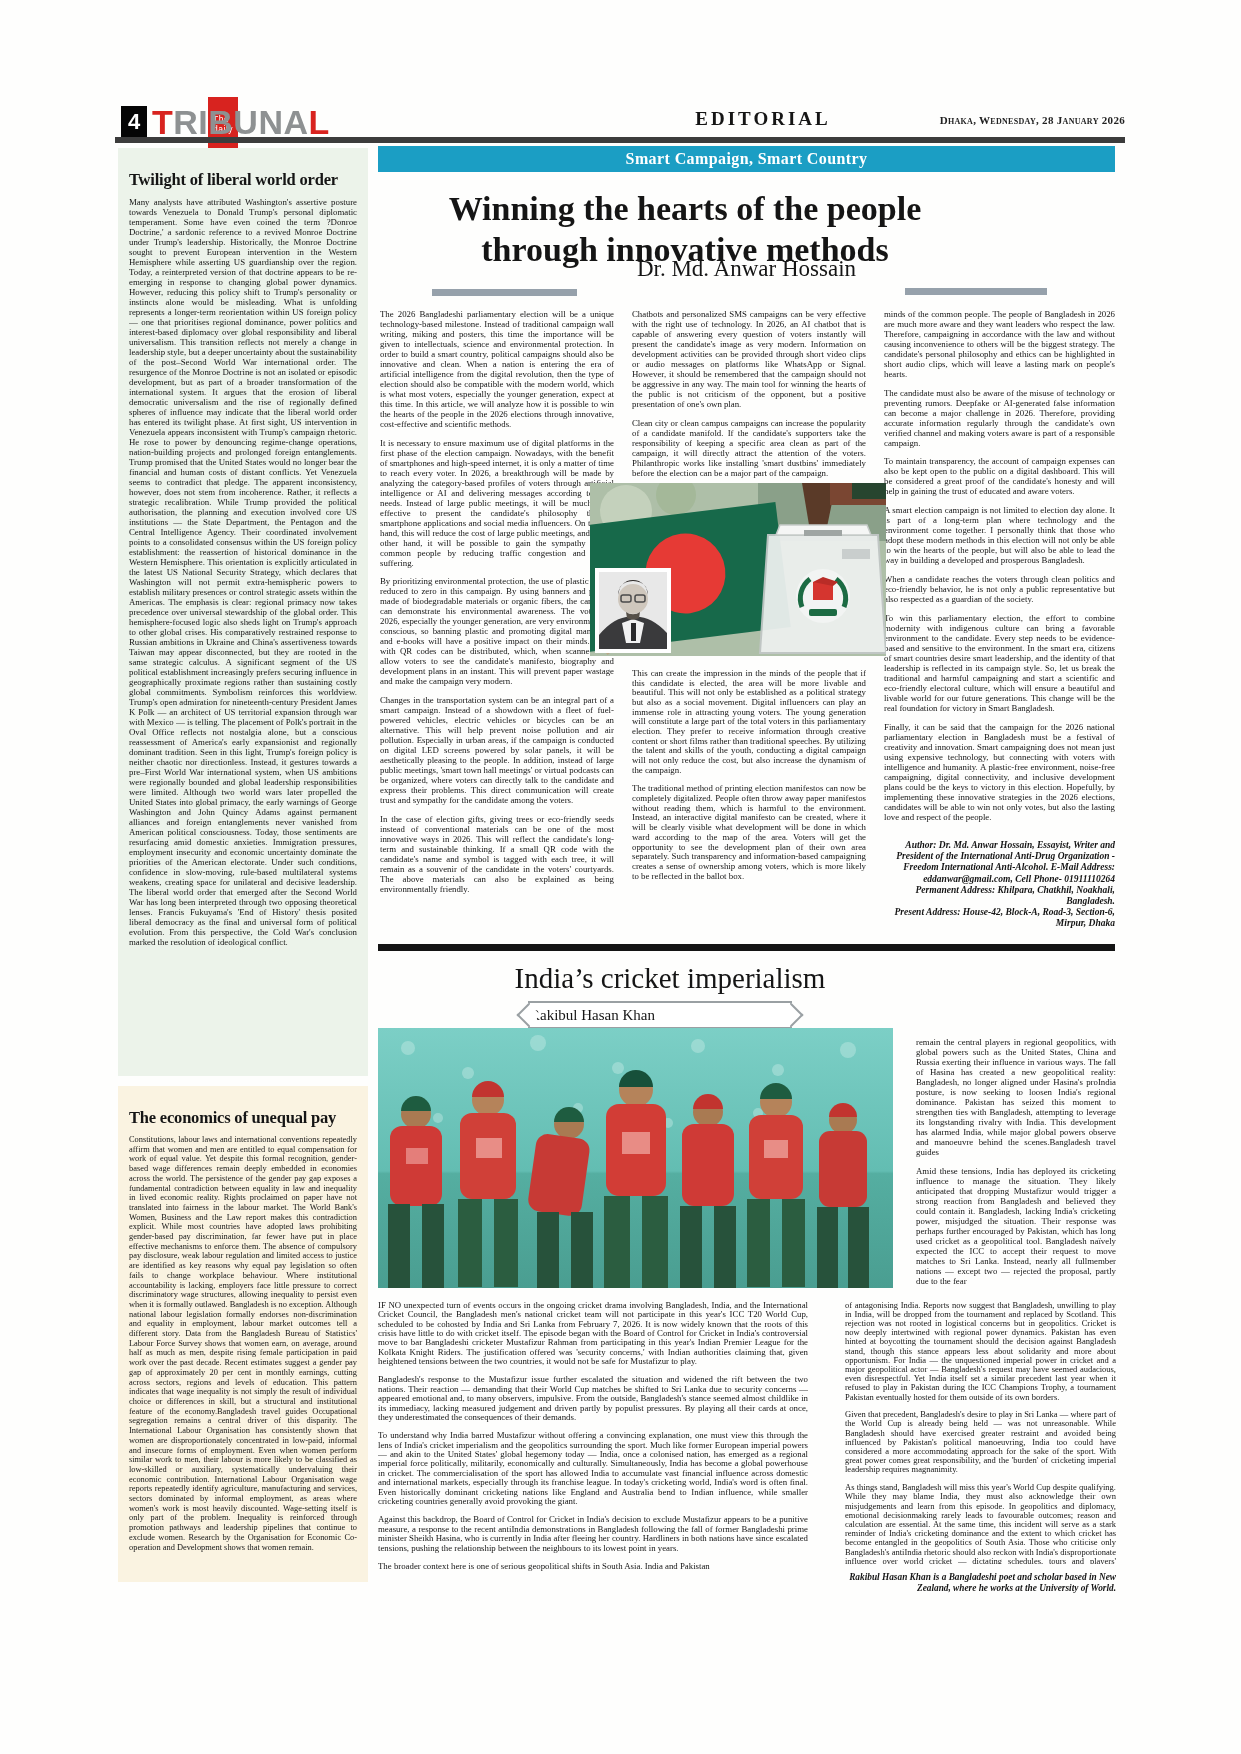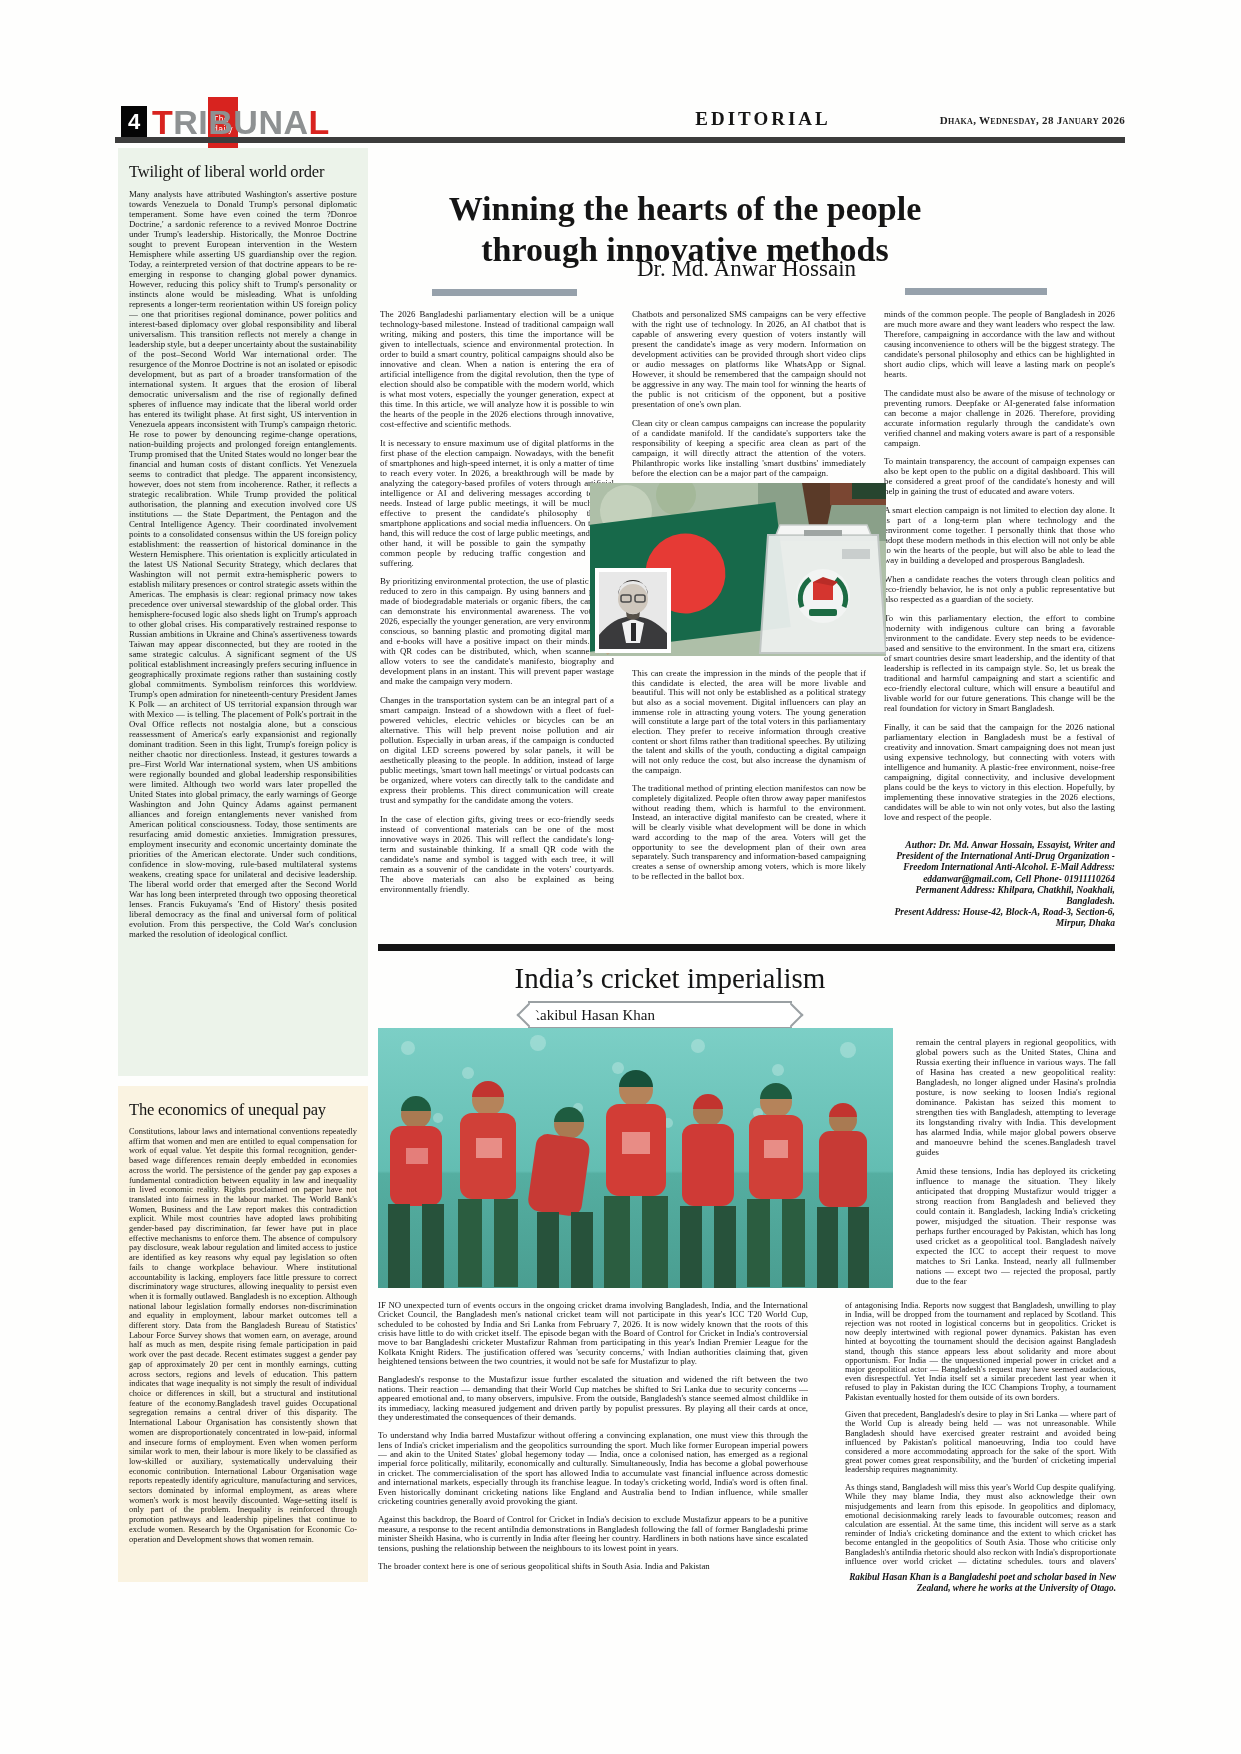--- a/index.html
+++ b/index.html
@@ -16,21 +16,21 @@
   .masthead .logo .red{color:#d8231f;}
   .editorial{position:absolute;left:648px;top:108px;width:230px;text-align:center;font-weight:bold;
            font-size:19px;letter-spacing:3px;}
   .dateline{position:absolute;left:880px;top:114px;width:245px;text-align:right;font-weight:bold;
            font-variant:small-caps;font-size:11px;letter-spacing:.3px;color:#222;}
   .header-rule{position:absolute;left:115px;top:137px;width:1010px;height:6px;background:#3c3c3c;}
   
   .leftbox{position:absolute;left:118px;width:250px;box-sizing:border-box;padding:12px 11px;overflow:hidden;}
   #twilight-box{top:148px;height:928px;background:#ecf3ea;}
   #economics-box{top:1086px;height:496px;background:#faf3e1;}
-  .leftbox h2{margin:2px 0 7px 0;font-weight:normal;font-size:16.5px;letter-spacing:-0.2px;white-space:nowrap;}
+  .leftbox h2{margin:10px 0 7px 0;font-weight:bold;font-size:16.5px;letter-spacing:-0.2px;white-space:nowrap;}
   .leftbox .body{font-size:8.8px;line-height:10px;text-align:justify;}
   #economics-box .body{font-size:8.4px;line-height:9.7px;}
   .body p{margin:0;}
   
   .kicker{position:absolute;left:378px;top:146px;width:737px;height:26px;background:#1b9ec4;color:#fff;
           font-weight:bold;font-size:16px;line-height:26px;text-align:center;letter-spacing:.4px;}
   .headline{position:absolute;left:388px;top:172px;width:560px;text-align:center;font-size:34px;line-height:1.2;}
   .mainbyline{position:absolute;left:378px;top:256px;width:737px;text-align:center;font-size:23px;}
   .gray-rule{position:absolute;height:7px;background:#96a1ab;top:289px;}
   #rule-l{left:432px;width:145px;}
@@ -83,20 +83,21 @@
       </div>
   </div>
 
   <div class="leftbox" id="economics-box">
     <h2>The economics of unequal pay</h2>
     <div class="body">
         <p>Constitutions, labour laws and international conventions repeatedly affirm that women and men are entitled to equal compensation for work of equal value. Yet despite this formal recognition, gender-based wage differences remain deeply embedded in economies across the world. The persistence of the gender pay gap exposes a fundamental contradiction between equality in law and inequality in lived economic reality. Rights proclaimed on paper have not translated into fairness in the labour market.  The World Bank's Women, Business and the Law report makes this contradiction explicit. While most countries have adopted laws prohibiting gender-based pay discrimination, far fewer have put in place effective mechanisms to enforce them. The absence of compulsory pay disclosure, weak labour regulation and limited access to justice are identified as key reasons why equal pay legislation so often fails to change workplace behaviour. Where institutional accountability is lacking, employers face little pressure to correct discriminatory wage structures, allowing inequality to persist even when it is formally outlawed. Bangladesh is no exception. Although national labour legislation formally endorses non-discrimination and equality in employment, labour market outcomes tell a different story. Data from the Bangladesh Bureau of Statistics' Labour Force Survey shows that women earn, on average, around half as much as men, despite rising female participation in paid work over the past decade. Recent estimates suggest a gender pay gap of approximately 20 per cent in monthly earnings, cutting across sectors, regions and levels of education. This pattern indicates that wage inequality is not simply the result of individual choice or differences in skill, but a structural and institutional feature of the economy.Bangladesh travel guides Occupational segregation remains a central driver of this disparity. The International Labour Organisation has consistently shown that women are disproportionately concentrated in low-paid, informal and insecure forms of employment. Even when women perform similar work to men, their labour is more likely to be classified as low-skilled or auxiliary, systematically undervaluing their economic contribution. International Labour Organisation wage reports repeatedly identify agriculture, manufacturing and services, sectors dominated by informal employment, as areas where women's work is most heavily discounted. Wage-setting itself is only part of the problem. Inequality is reinforced through promotion pathways and leadership pipelines that continue to exclude women. Research by the Organisation for Economic Co-operation and Development shows that women remain.</p>
       </div>
   </div>
 
+  <div class="kicker">Smart Campaign, Smart Country</div>
   <h1 class="headline" style="margin:17px;font-weight:bold;">Winning the hearts of the people through innovative methods</h1>
   <div class="mainbyline">Dr. Md. Anwar Hossain</div>
   <div class="gray-rule" id="rule-l"></div>
   <div class="gray-rule" id="rule-r"></div>
 
   <div class="col" id="col1">
       <p>The 2026 Bangladeshi parliamentary election will be a unique technology-based milestone. Instead of traditional campaign wall writing, miking and posters, this time the importance will be given to intellectuals, science and environmental protection. In order to build a smart country, political campaigns should also be innovative and clean. When a nation is entering the era of artificial intelligence from the digital revolution, then the type of election should also be compatible with the modern world, which is what most voters, especially the younger generation, expect at this time. In this article, we will analyze how it is possible to win the hearts of the people in the 2026 elections through innovative, cost-effective and scientific methods.</p>
       <p>It is necessary to ensure maximum use of digital platforms in the first phase of the election campaign. Nowadays, with the benefit of smartphones and high-speed internet, it is only a matter of time to reach every voter. In 2026, a breakthrough will be made by analyzing the category-based profiles of voters through artificial intelligence or AI and delivering messages according to their needs. Instead of large public meetings, it will be much more effective to present the candidate's philosophy through smartphone applications and social media influencers. On the one hand, this will reduce the cost of large public meetings, and on the other hand, it will be possible to gain the sympathy of the common people by reducing traffic congestion and public suffering.</p>
       <p>By prioritizing environmental protection, the use of plastic can be reduced to zero in this campaign. By using banners and posters made of biodegradable materials or organic fibers, the candidate can demonstrate his environmental awareness. The voters of 2026, especially the younger generation, are very environmentally conscious, so banning plastic and promoting digital manifestos and e-books will have a positive impact on their minds. Cards with QR codes can be distributed, which, when scanned, will allow voters to see the candidate's manifesto, biography and development plans in an instant. This will prevent paper wastage and make the campaign very modern.</p>
       <p>Changes in the transportation system can be an integral part of a smart campaign. Instead of a showdown with a fleet of fuel-powered vehicles, electric vehicles or bicycles can be an alternative. This will help prevent noise pollution and air pollution. Especially in urban areas, if the campaign is conducted on digital LED screens powered by solar panels, it will be aesthetically pleasing to the people. In addition, instead of large public meetings, 'smart town hall meetings' or virtual podcasts can be organized, where voters can directly talk to the candidate and express their problems. This direct communication will create trust and sympathy for the candidate among the voters.</p>
@@ -271,15 +272,15 @@
       <p>Bangladesh's response to the Mustafizur issue further escalated the situation and widened the rift between the two nations. Their reaction — demanding that their World Cup matches be shifted to Sri Lanka due to security concerns — appeared emotional and, to many observers, impulsive. From the outside, Bangladesh's stance seemed almost childlike in its immediacy, lacking measured judgement and driven partly by populist pressures. By playing all their cards at once, they underestimated the consequences of their demands.</p>
       <p>To understand why India barred Mustafizur without offering a convincing explanation, one must view this through the lens of India's cricket imperialism and the geopolitics surrounding the sport. Much like former European imperial powers — and akin to the United States' global hegemony today — India, once a colonised nation, has emerged as a regional imperial force politically, militarily, economically and culturally. Simultaneously, India has become a global powerhouse in cricket. The commercialisation of the sport has allowed India to accumulate vast financial influence across domestic and international markets, especially through its franchise league. In today's cricketing world, India's word is often final. Even historically dominant cricketing nations like England and Australia bend to Indian influence, while smaller cricketing countries generally avoid provoking the giant.</p>
       <p>Against this backdrop, the Board of Control for Cricket in India's decision to exclude Mustafizur appears to be a punitive measure, a response to the recent antiIndia demonstrations in Bangladesh following the fall of former Bangladeshi prime minister Sheikh Hasina, who is currently in India after fleeing her country. Hardliners in both nations have since escalated tensions, pushing the relationship between the neighbours to its lowest point in years.</p>
       <p>The broader context here is one of serious geopolitical shifts in South Asia. India and Pakistan</p>
     </div>
   <div class="col" id="cricket-right-bottom">
       <p>of antagonising India. Reports now suggest that Bangladesh, unwilling to play in India, will be dropped from the tournament and replaced by Scotland. This rejection was not rooted in logistical concerns but in geopolitics. Cricket is now deeply intertwined with regional power dynamics. Pakistan has even hinted at boycotting the tournament should the decision against Bangladesh stand, though this stance appears less about solidarity and more about opportunism. For India — the unquestioned imperial power in cricket and a major geopolitical actor — Bangladesh's request may have seemed audacious, even disrespectful. Yet India itself set a similar precedent last year when it refused to play in Pakistan during the ICC Champions Trophy, a tournament Pakistan eventually hosted for them outside of its own borders.</p>
       <p>Given that precedent, Bangladesh's desire to play in Sri Lanka — where part of the World Cup is already being held — was not unreasonable. While Bangladesh should have exercised greater restraint and avoided being influenced by Pakistan's political manoeuvring, India too could have considered a more accommodating approach for the sake of the sport. With great power comes great responsibility, and the 'burden' of cricketing imperial leadership requires magnanimity.</p>
       <p>As things stand, Bangladesh will miss this year's World Cup despite qualifying. While they may blame India, they must also acknowledge their own misjudgements and learn from this episode. In geopolitics and diplomacy, emotional decisionmaking rarely leads to favourable outcomes; reason and calculation are essential. At the same time, this incident will serve as a stark reminder of India's cricketing dominance and the extent to which cricket has become entangled in the geopolitics of South Asia. Those who criticise only Bangladesh's antiIndia rhetoric should also reckon with India's disproportionate influence over world cricket — dictating schedules, tours and players' decisions, and so on. Bangladesh should recognise these realities and strive to rebuild its relationship with its neighbour, resisting both intimidation and external manipulation, for the greater regional good.</p>
     </div>
-  <div class="credit">Rakibul Hasan Khan is a Bangladeshi poet and scholar based in New Zealand, where he works at the University of Otago.</div>
+  <div class="credit">Rakibul Hasan Khan is a Bangladeshi poet and scholar based in New Zealand, where he works at the University of World.</div>
 
 </div>
 
 </body></html>

